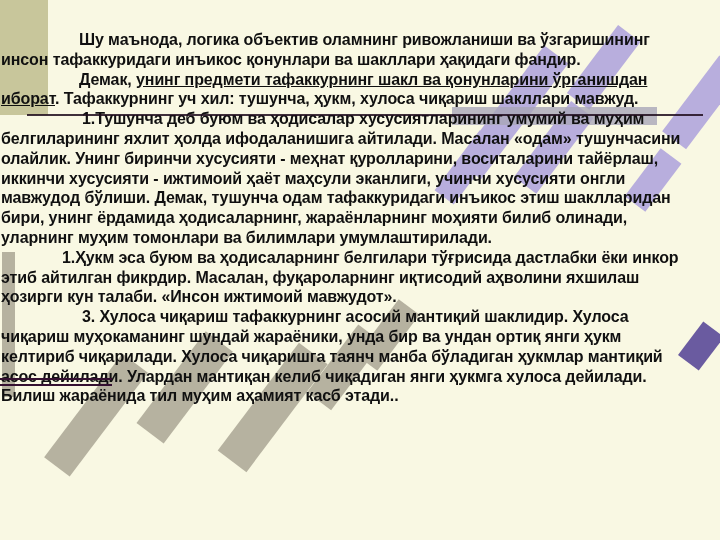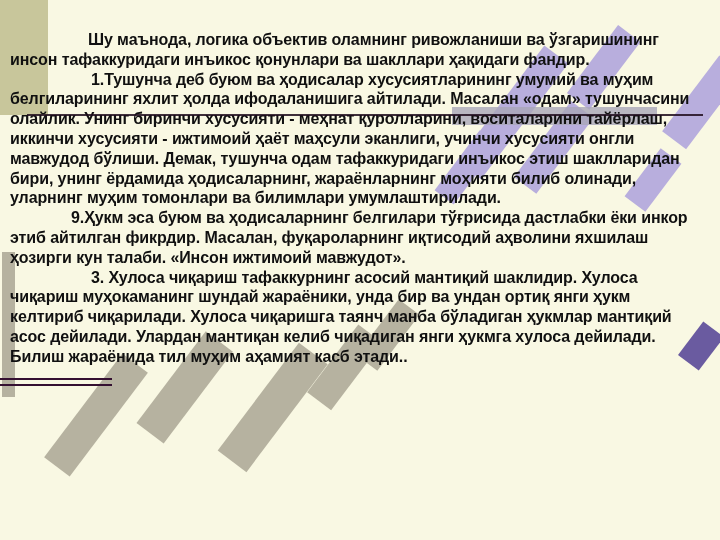--- a/index.html
+++ b/index.html
@@ -11,21 +11,21 @@
   .watermark{position:absolute;left:0;top:0;z-index:1;}
   .corner-strip{
     position:absolute;left:0;top:0;width:48px;height:115px;
     background:var(--strip,#c8c69b);z-index:0;
   }
   .highlight-band{
     position:absolute;left:452px;top:107px;width:205px;height:18px;
     background:var(--highlight,#a9a6b8);opacity:.8;z-index:1;
   }
   .text-block{
-    position:absolute;left:10px;top:30px;width:688px;z-index:2;
+    position:absolute;left:1px;top:30px;width:688px;z-index:2;
     font-weight:bold;font-size:16px;line-height:19.8px;
     color:var(--text,#101010);letter-spacing:-0.1px;
   }
   .text-block p{margin:0;padding:0;}
   .indent-1{text-indent:78px;}
   .indent-2{text-indent:81px;}
   .indent-3{text-indent:61px;}
   .u{text-decoration:underline;}
   .top-rule{
     position:absolute;left:27px;top:114px;width:676px;height:2px;
@@ -64,22 +64,23 @@
       <rect x="255" y="340" width="36" height="135" transform="rotate(37 273 407)"></rect>
       <rect x="330" y="325" width="30" height="85" transform="rotate(37 345 367)"></rect>
       <rect x="375" y="300" width="26" height="70" transform="rotate(37 388 335)"></rect>
     </g>
   </svg>
 
   <div class="highlight-band"></div>
 
   <div class="text-block">
     <p class="indent-1">Шу маънода, логика объектив оламнинг ривожланиши ва ўзгаришининг инсон тафаккуридаги инъикос қонунлари ва шакллари ҳақидаги фандир.</p>
+    <p class="indent-1"><span>Демак, </span><span class="u">унинг предмети тафаккурнинг шакл ва қонунларини ўрганишдан иборат</span><span>. Тафаккурнинг уч хил: тушунча, ҳукм, хулоса чиқариш шакллари мавжуд.</span></p>
     <p class="indent-2">1.Тушунча деб буюм ва ҳодисалар хусусиятларининг умумий ва муҳим белгиларининг яхлит ҳолда ифодаланишига айтилади. Масалан «одам» тушунчасини олайлик. Унинг биринчи хусусияти - меҳнат қуролларини, воситаларини тайёрлаш, иккинчи хусусияти - ижтимоий ҳаёт маҳсули эканлиги, учинчи хусусияти онгли мавжудод бўлиши. Демак, тушунча одам тафаккуридаги инъикос этиш шаклларидан бири, унинг ёрдамида ҳодисаларнинг, жараёнларнинг моҳияти билиб олинади, уларнинг муҳим томонлари ва билимлари умумлаштирилади.</p>
-    <p class="indent-3">9.Ҳукм эса буюм ва ҳодисаларнинг белгилари тўғрисида дастлабки ёки инкор этиб айтилган фикрдир. Масалан, фуқароларнинг иқтисодий аҳволини яхшилаш ҳозирги кун талаби. «Инсон ижтимоий мавжудот».</p>
+    <p class="indent-3">1.Ҳукм эса буюм ва ҳодисаларнинг белгилари тўғрисида дастлабки ёки инкор этиб айтилган фикрдир. Масалан, фуқароларнинг иқтисодий аҳволини яхшилаш ҳозирги кун талаби. «Инсон ижтимоий мавжудот».</p>
     <p class="indent-2">3. Хулоса чиқариш тафаккурнинг асосий мантиқий шаклидир. Хулоса чиқариш муҳокаманинг шундай жараёники, унда бир ва ундан ортиқ янги ҳукм келтириб чиқарилади. Хулоса чиқаришга таянч манба бўладиган ҳукмлар мантиқий асос дейилади. Улардан мантиқан келиб чиқадиган янги ҳукмга хулоса  дейилади. Билиш жараёнида тил муҳим аҳамият касб этади..</p>
   </div>
 
   <div class="top-rule"></div>
   <div class="bottom-rule-1"></div>
   <div class="bottom-rule-2"></div>
 
 </div>
 
 </body></html>

